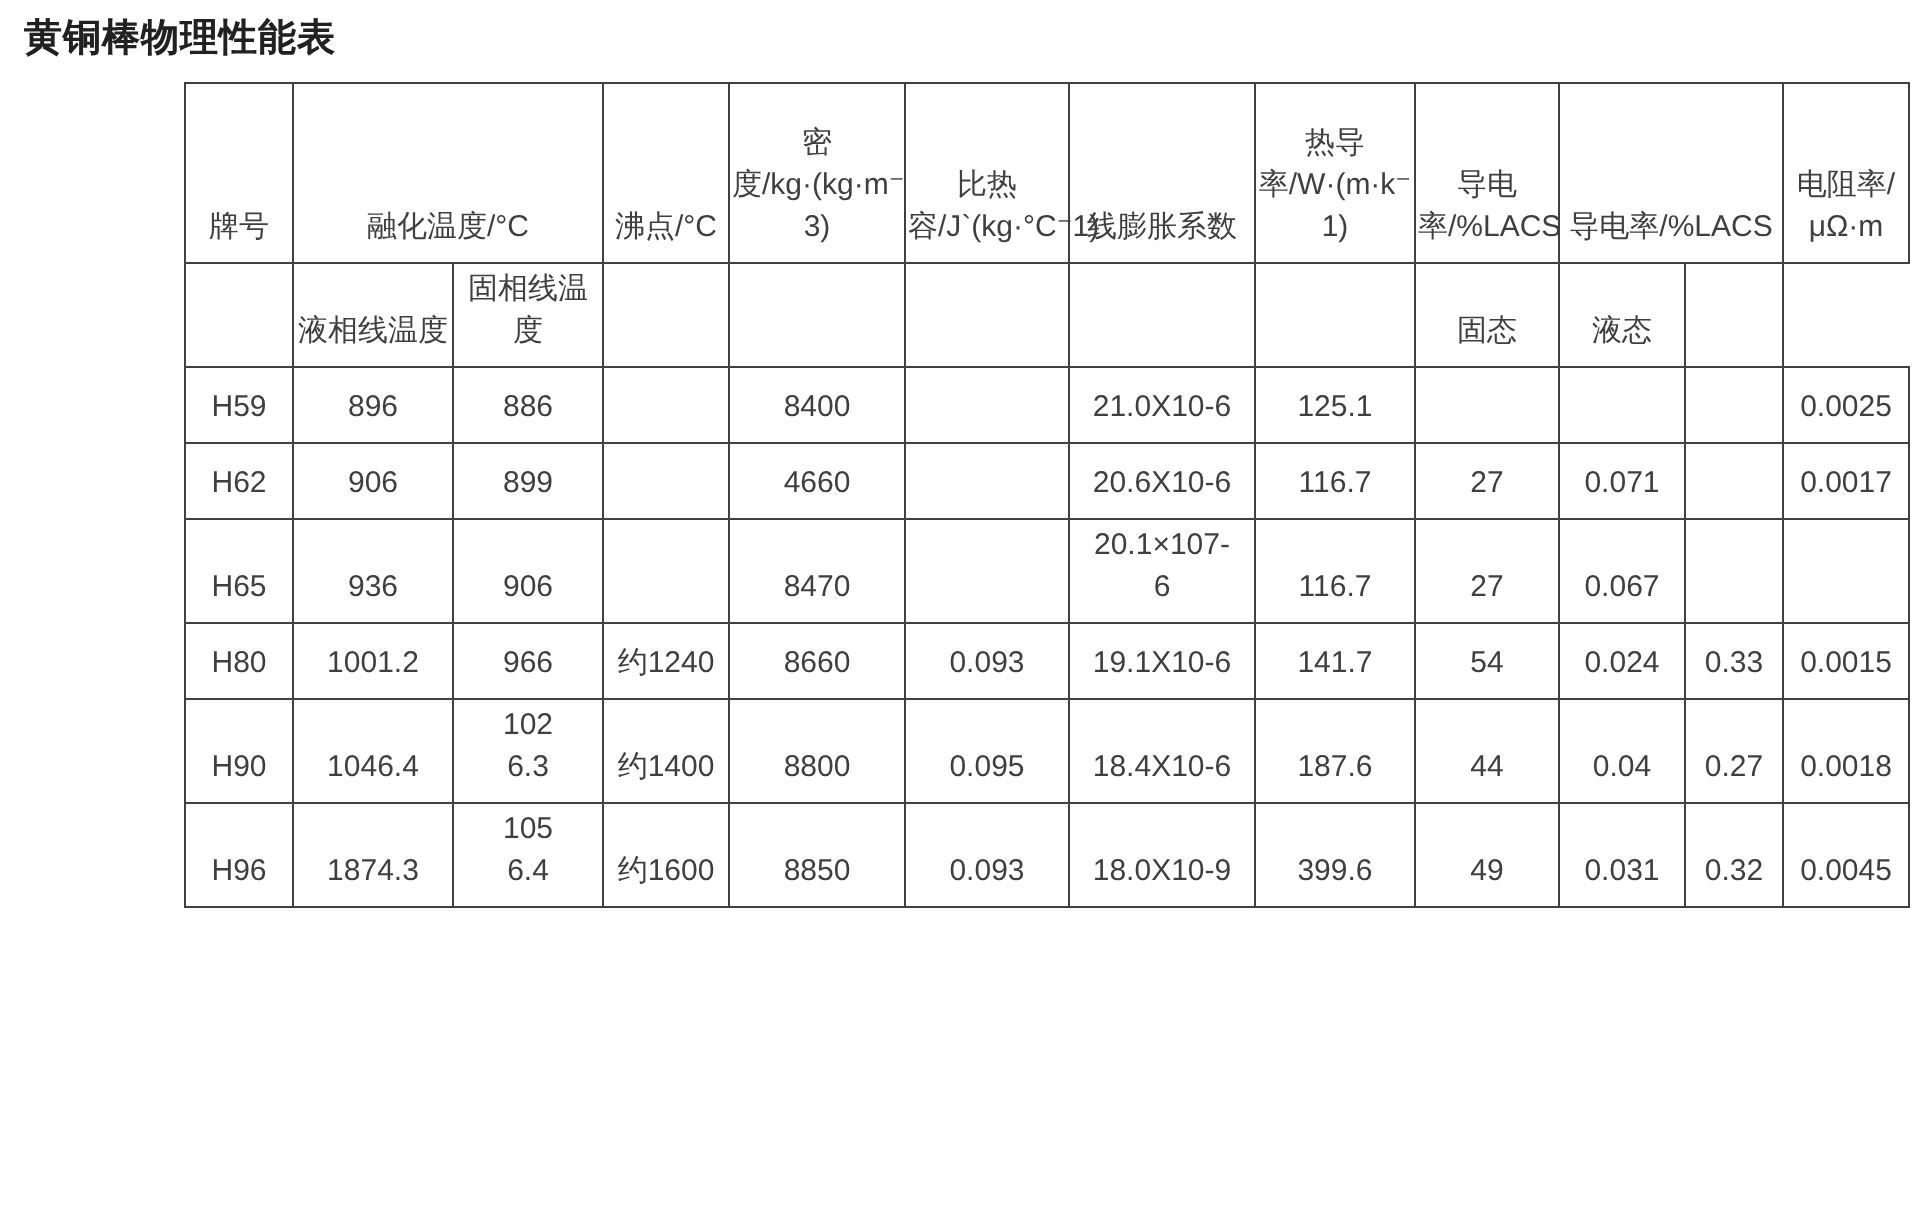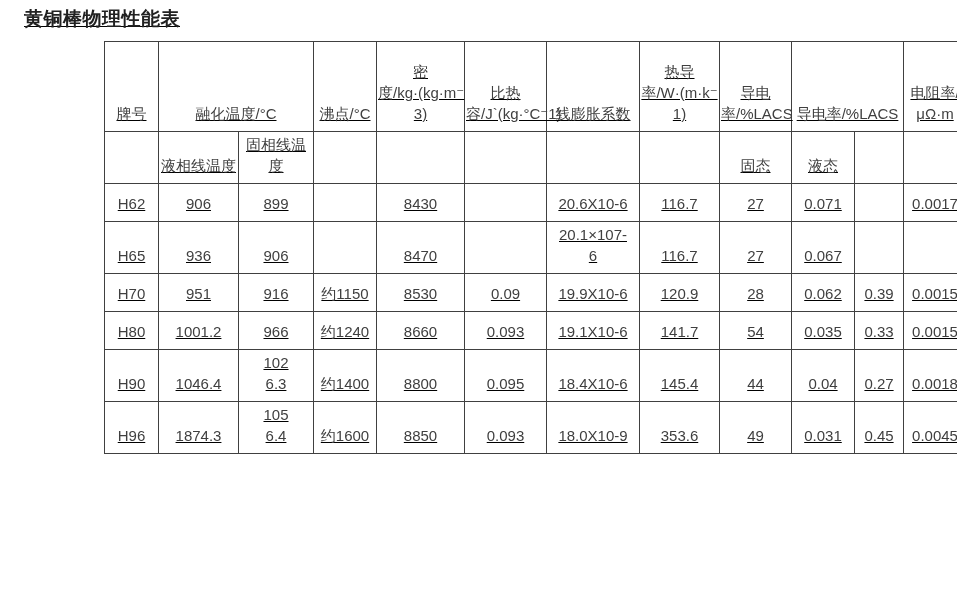--- a/index.html
+++ b/index.html
@@ -2,21 +2,21 @@
 <html><head>
 <meta charset="utf-8">
 <style>
   * { margin: 0; padding: 0; box-sizing: border-box; }
   html, body {
     width: 957px; height: 614px;
     background: #ffffff;
     font-family: "Liberation Sans", "DejaVu Sans", sans-serif;
     overflow: hidden;
   }
-  .page { padding: 6px 24px; text-decoration: underline; }
+  .page { padding: 6px 12px; }
   .page-title {
     font-size: 19px;
     font-weight: bold;
     color: #212121;
     letter-spacing: 0.5px;
     margin-bottom: 9px;
   }
   table.props {
     margin-left: 80px;
     border-collapse: collapse;
@@ -89,25 +89,39 @@
           <th></th>
           <th></th>
           <th></th>
           <th>固态</th>
           <th>液态</th>
           <th></th>
         </tr>
       </thead>
     <tbody>
         <tr>
+          <td>H59</td>
+          <td>896</td>
+          <td>886</td>
+          <td></td>
+          <td>8400</td>
+          <td></td>
+          <td>21.0X10-6</td>
+          <td>125.1</td>
+          <td></td>
+          <td></td>
+          <td></td>
+          <td>0.0025</td>
+        </tr>
+        <tr>
           <td>H62</td>
           <td>906</td>
           <td>899</td>
           <td></td>
-          <td>8430</td>
+          <td>4660</td>
           <td></td>
           <td>20.6X10-6</td>
           <td>116.7</td>
           <td>27</td>
           <td>0.071</td>
           <td></td>
           <td>0.0017</td>
         </tr>
         <tr>
           <td>H65</td>
@@ -118,72 +132,58 @@
           <td></td>
           <td>20.1×107-
 6</td>
           <td>116.7</td>
           <td>27</td>
           <td>0.067</td>
           <td></td>
           <td></td>
         </tr>
         <tr>
-          <td>H70</td>
-          <td>951</td>
-          <td>916</td>
-          <td>约1150</td>
-          <td>8530</td>
-          <td>0.09</td>
-          <td>19.9X10-6</td>
-          <td>120.9</td>
-          <td>28</td>
-          <td>0.062</td>
-          <td>0.39</td>
-          <td>0.0015</td>
-        </tr>
-        <tr>
           <td>H80</td>
           <td>1001.2</td>
           <td>966</td>
           <td>约1240</td>
           <td>8660</td>
           <td>0.093</td>
           <td>19.1X10-6</td>
           <td>141.7</td>
           <td>54</td>
-          <td>0.035</td>
+          <td>0.024</td>
           <td>0.33</td>
           <td>0.0015</td>
         </tr>
         <tr>
           <td>H90</td>
           <td>1046.4</td>
           <td>102
 6.3</td>
           <td>约1400</td>
           <td>8800</td>
           <td>0.095</td>
           <td>18.4X10-6</td>
-          <td>145.4</td>
+          <td>187.6</td>
           <td>44</td>
           <td>0.04</td>
           <td>0.27</td>
           <td>0.0018</td>
         </tr>
         <tr>
           <td>H96</td>
           <td>1874.3</td>
           <td>105
 6.4</td>
           <td>约1600</td>
           <td>8850</td>
           <td>0.093</td>
           <td>18.0X10-9</td>
-          <td>353.6</td>
+          <td>399.6</td>
           <td>49</td>
           <td>0.031</td>
-          <td>0.45</td>
+          <td>0.32</td>
           <td>0.0045</td>
         </tr>
       </tbody>
   </table>
 </div>
 
 </body></html>

